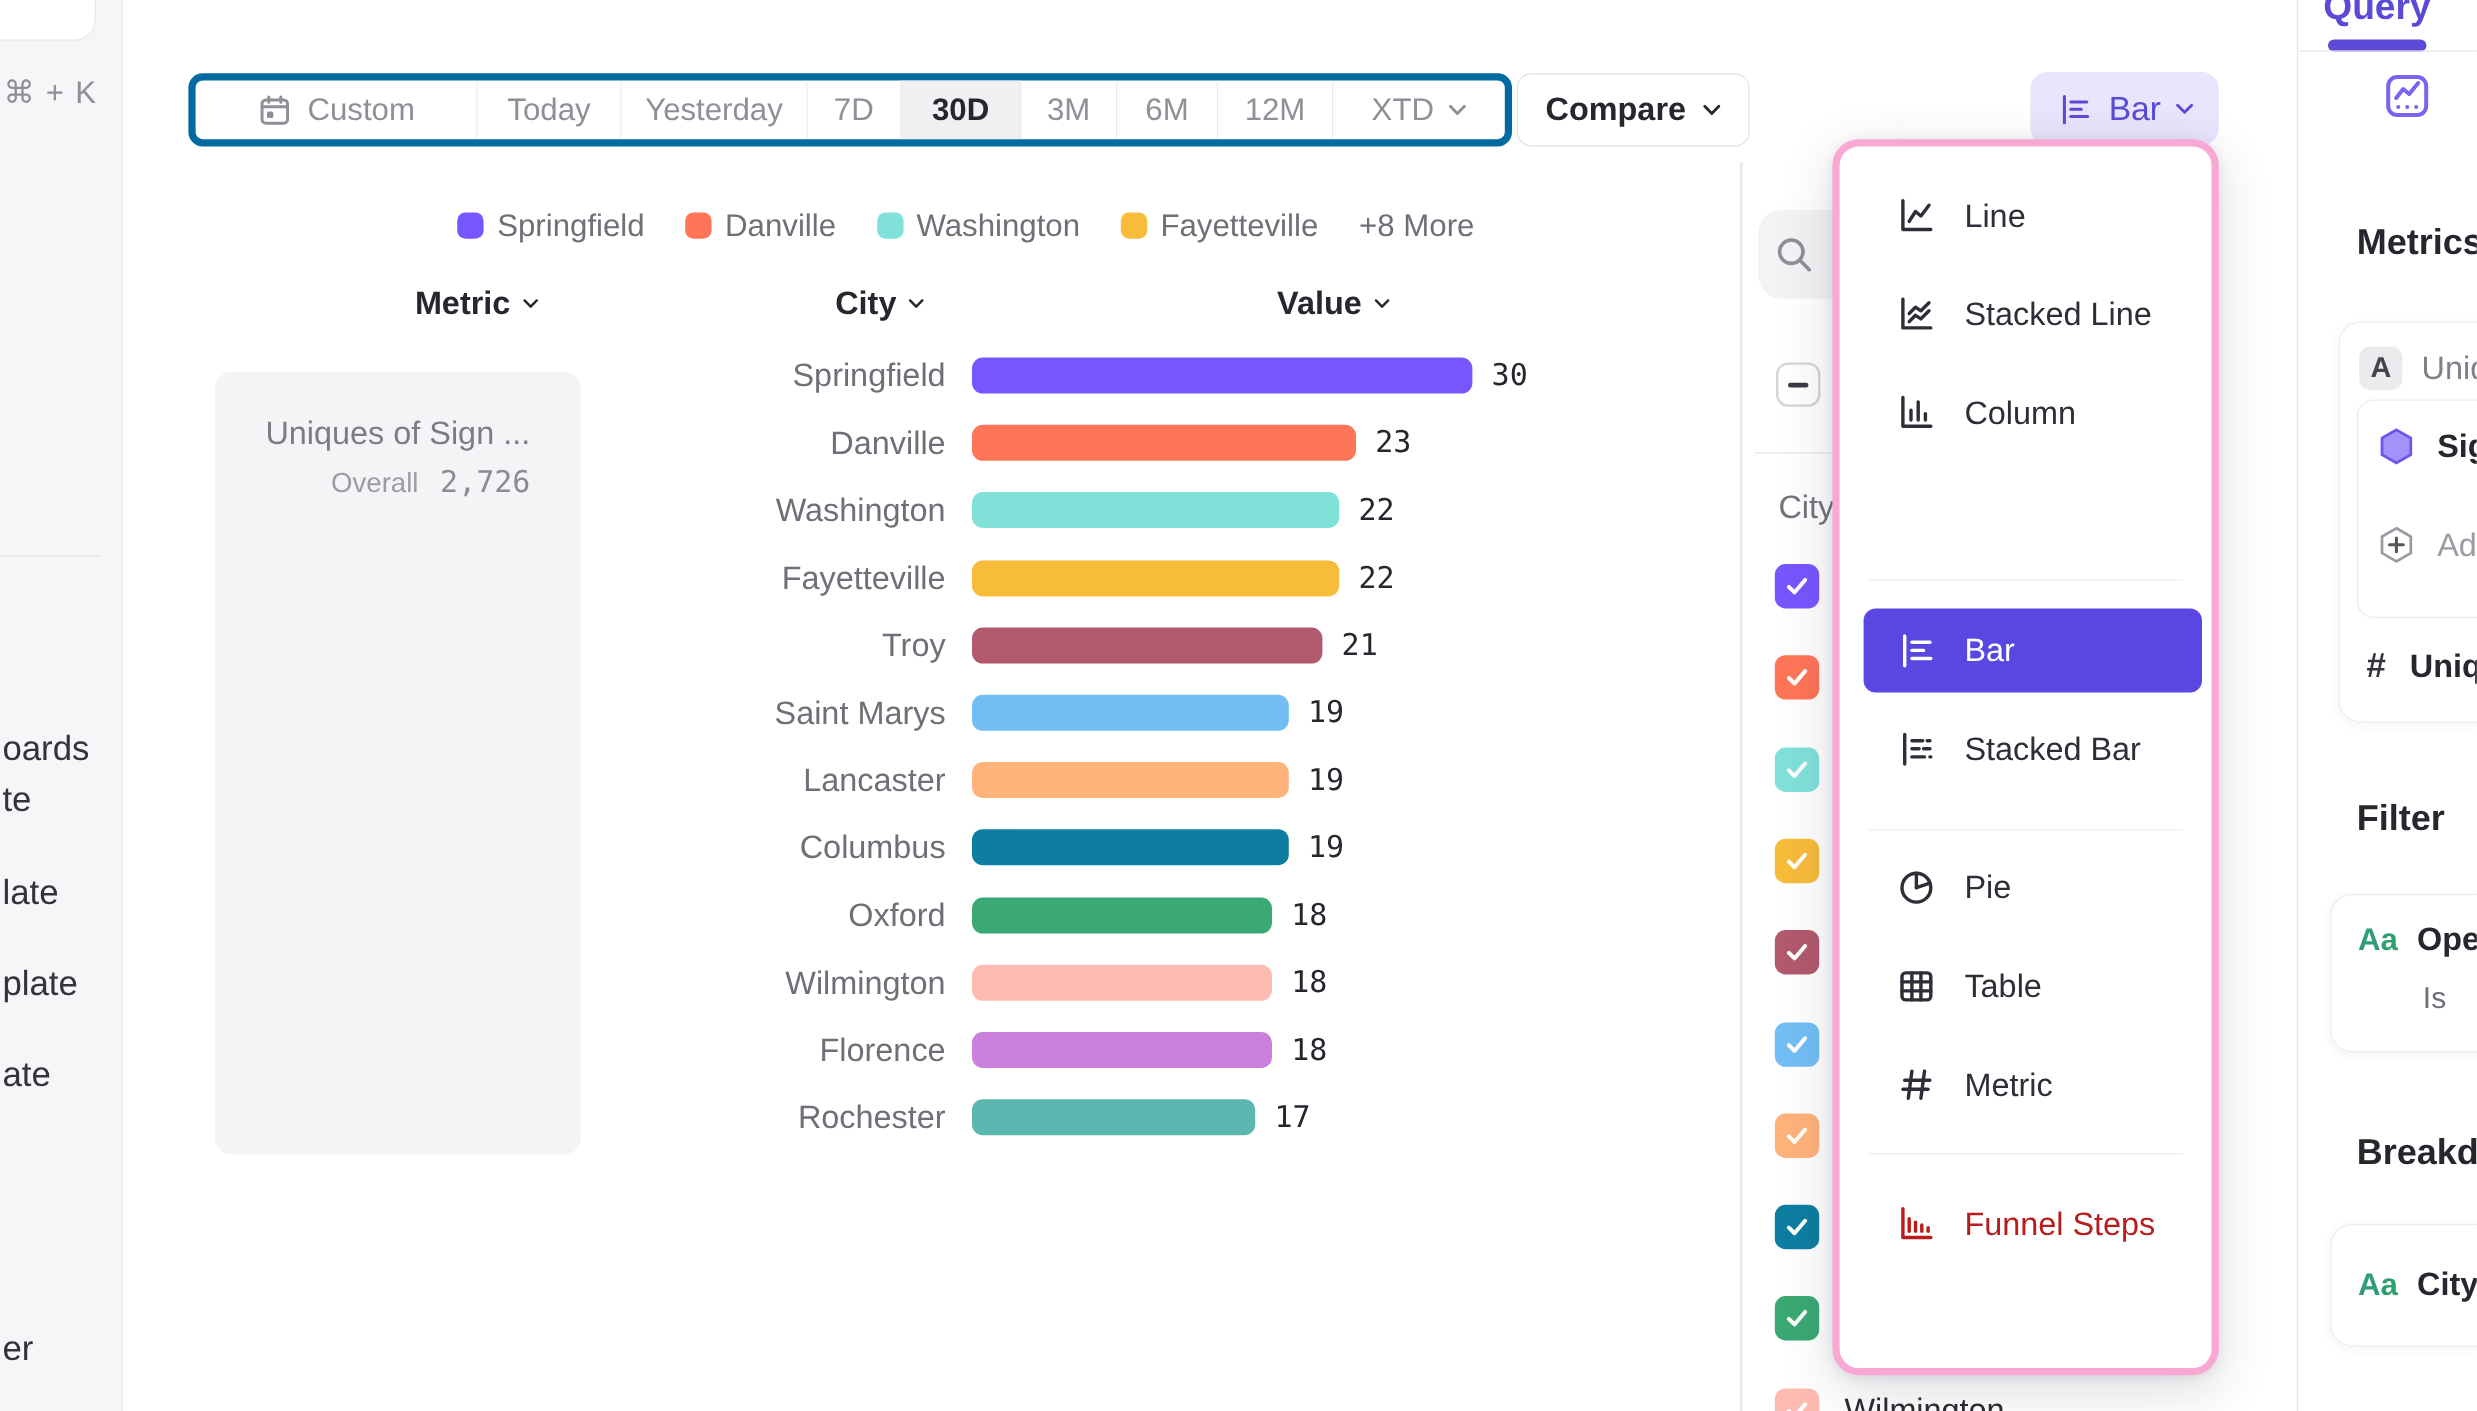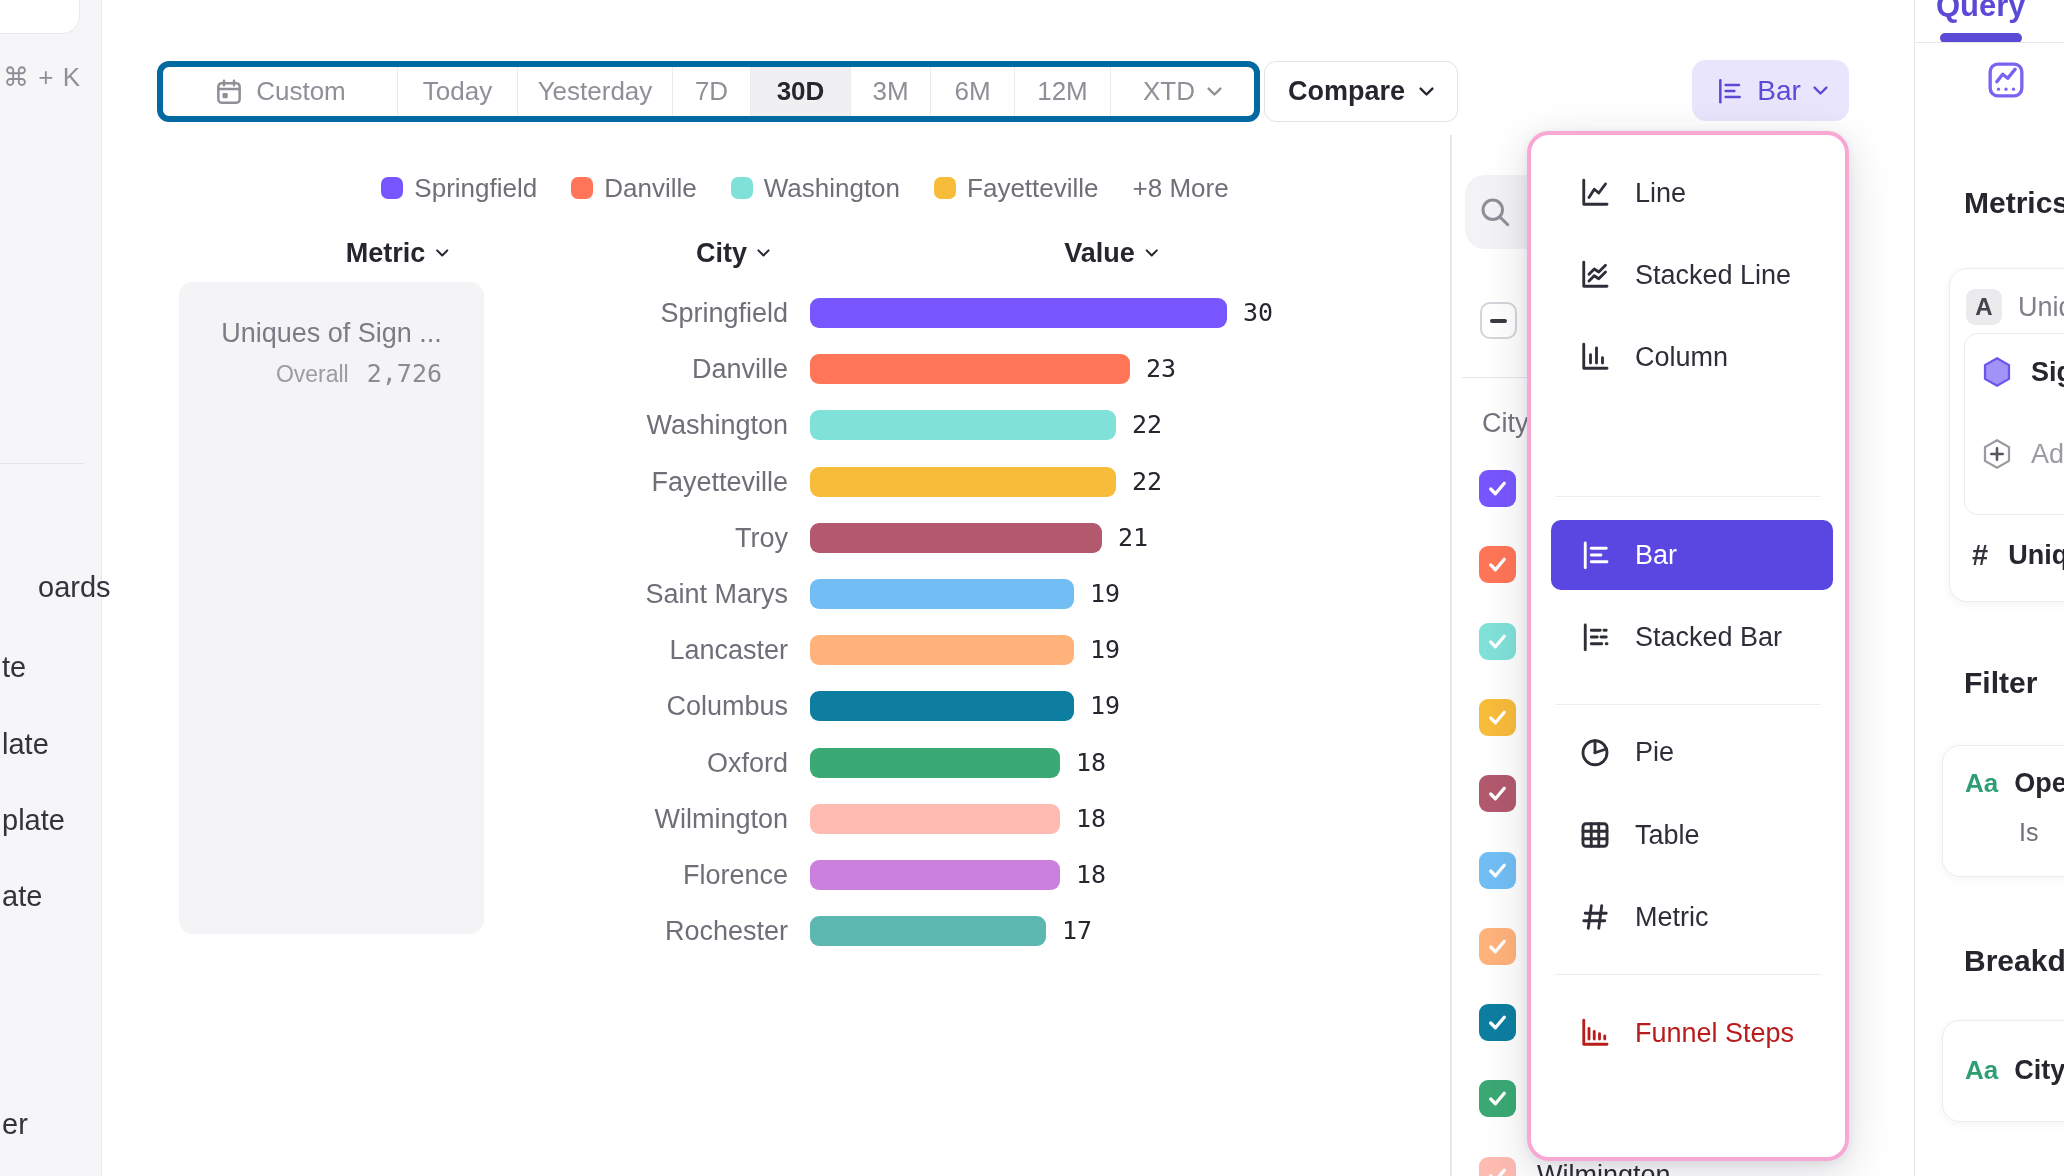--- a/index.html
+++ b/index.html
@@ -40,21 +40,21 @@
   .lg-item{display:flex;align-items:center;gap:11px;}
   .lg-swatch{width:22px;height:22px;border-radius:7px;display:inline-block;}
 
   
   .hdr{position:absolute;top:238px;display:flex;align-items:center;gap:10px;font-size:27px;font-weight:700;
     color:#26262e;transform:translateX(-50%);}
   .hdr .chev{width:13px;}
   #hdr-metric{left:397px;} #hdr-city{left:733px;} #hdr-value{left:1111px;}
 
   
-  #metric-card{position:absolute;left:179px;top:282px;width:305px;height:652px;background:#f4f4f6;border-radius:14px;}
+  #metric-card{position:absolute;left:179px;top:310px;width:305px;height:652px;background:#f4f4f6;border-radius:14px;}
   #mc-title{margin:36px 20px 0;text-align:center;font-size:27px;color:#7c7c85;}
   #mc-overall{margin-top:10px;padding-right:42px;text-align:right;}
   #mc-overall-label{font-size:23px;color:#9b9ba3;margin-right:18px;}
   #mc-overall-value{font-size:25px;color:#8b8b94;font-family:"DejaVu Sans Mono",monospace;}
 
   
   .chart-row{position:absolute;left:480px;width:980px;height:56px;}
   .row-label{position:absolute;left:0;top:0;width:308px;height:56px;line-height:56px;text-align:right;
     font-size:27px;color:#6f6f78;white-space:nowrap;}
   .row-bar{position:absolute;left:330px;top:13px;height:30px;border-radius:9px;}
@@ -71,22 +71,22 @@
   #mid-hline{position:absolute;left:1462px;top:377px;width:128px;border-top:1px solid #e7e7ea;z-index:2;}
   #mid-city-label{position:absolute;left:1482px;top:408px;font-size:27px;color:#73737c;z-index:2;}
   .series-row{position:absolute;left:1479px;height:37px;z-index:3;}
   .sr-check{position:absolute;left:0;top:0;width:37px;height:37px;border-radius:9px;}
   .sr-check svg{position:absolute;left:6px;top:6px;width:25px;height:25px;stroke:#fff;stroke-width:3.2;fill:none;
     stroke-linecap:round;stroke-linejoin:round;}
   .sr-label{position:absolute;left:58px;top:0;height:37px;line-height:37px;font-size:27px;font-weight:500;
     color:#2b2b33;white-space:nowrap;}
 
   
-  #chart-menu{position:absolute;left:1527px;top:131px;width:322px;height:1030px;background:#fff;border-radius:22px;
-    border:4px solid #f9a8d4;box-shadow:0 12px 44px rgba(35,35,60,.16),0 2px 10px rgba(35,35,60,.08);z-index:10;box-sizing:border-box;}
+  #chart-menu{position:absolute;left:1527px;top:116px;width:322px;height:1030px;background:#fff;border-radius:22px;
+    border:6px solid #f9a8d4;box-shadow:0 12px 44px rgba(35,35,60,.16),0 2px 10px rgba(35,35,60,.08);z-index:10;box-sizing:border-box;}
   .menu-item{position:absolute;left:0;width:100%;height:82px;display:flex;align-items:center;gap:22px;
     padding-left:46px;box-sizing:border-box;font-size:27px;font-weight:500;color:#2e2e38;cursor:pointer;}
   .menu-item.disabled{color:#b91c1c;cursor:default;}
   .menu-item.menu-sel{left:20px;width:282px;height:70px;background:#5a46e1;color:#fff;border-radius:10px;padding-left:26px;}
   .mi{width:36px;height:36px;stroke:currentColor;fill:none;stroke-width:1.9;stroke-linecap:round;stroke-linejoin:round;flex:0 0 auto;}
   .menu-div{position:absolute;left:24px;right:24px;border-top:1px solid #ededf0;}
 
   
   #query-panel{position:absolute;left:1914px;top:0;width:150px;height:1176px;background:#fff;border-left:1px solid #e7e7ea;}
   #qp-tab{position:absolute;left:1936px;top:-12px;font-size:31px;font-weight:700;color:#5b4ad6;white-space:nowrap;}
@@ -110,21 +110,21 @@
   #breakdown-card{left:1942px;top:1020px;width:260px;height:100px;}
 </style>
 </head>
 <body>
 
 <aside id="sidebar">
   <div id="sb-box"></div>
   <div id="sb-shortcut">⌘ + K</div>
   <div id="sb-divider"></div>
   <div id="sidebar-items">
-      <div class="sb-item" style="top: 571px; margin-left: 36px;">oards</div>
+      <div class="sb-item" style="top: 608px;">oards</div>
       <div class="sb-item" style="top: 651px;">te</div>
       <div class="sb-item" style="top: 728px;">late</div>
       <div class="sb-item" style="top: 804px;">plate</div>
       <div class="sb-item" style="top: 880px;">ate</div>
       <div class="sb-item" style="top: 1108px;">er</div>
     </div>
 </aside>
 
 <div id="date-segments">
     <div class="seg" style="width: 235px;">

